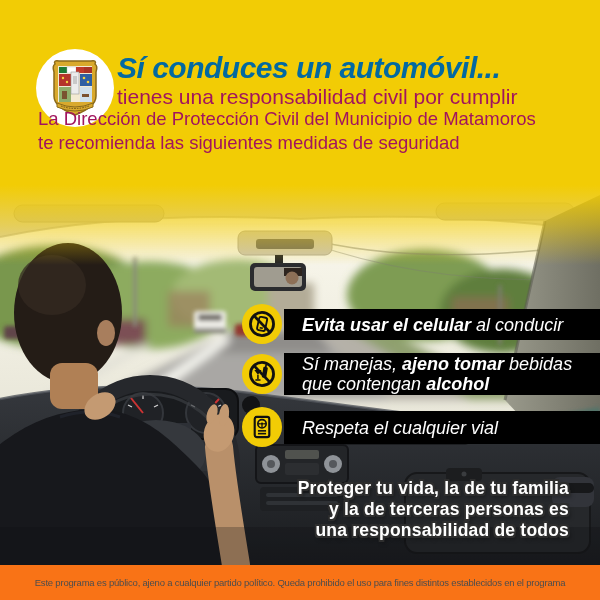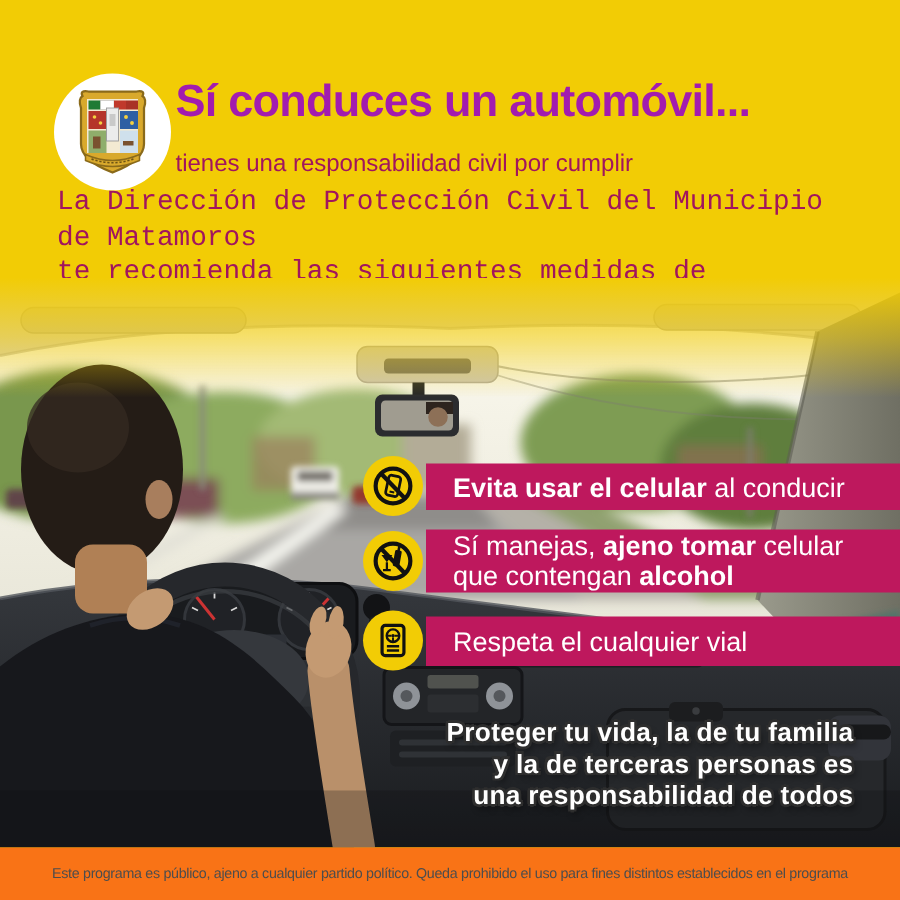--- a/index.html
+++ b/index.html
@@ -12,40 +12,40 @@
 
   
   .logo-badge {
     position:absolute; left:36px; top:49px; width:78px; height:78px;
     background:#ffffff; border-radius:50%;
     display:flex; align-items:center; justify-content:center;
   }
   .header-text { position:absolute; left:117px; top:52px; width:475px; }
   .title {
     margin:0; font-size:30px; line-height:32px; font-weight:bold;
-    letter-spacing:-0.5px; color:#a21caf;
+    letter-spacing:-0.5px; color:#0369a1;font-style:italic;
   }
   .subtitle {
-    margin-top:14px; font-size:16px; line-height:24px; font-weight:400;
+    margin-top:1px; font-size:21px; line-height:24px; font-weight:400;
     color:#A1155E;
   }
   .intro {
-    position:absolute; left:38px; top:123px; width:540px;
-    font-size:18.5px; line-height:23.5px; color:#A1155E; font-weight:400;font-family:Liberation Mono, monospace;
+    position:absolute; left:38px; top:107px; width:540px;
+    font-size:18.5px; line-height:23.5px; color:#A1155E; font-weight:400;
   }
 
   
   .photo { position:absolute; left:0; top:185px; width:600px; height:380px; }
   .photo svg { display:block; }
 
   
   .tip {
-    position:absolute; left:284px; right:0; background:#be185d;
+    position:absolute; left:284px; right:0; background:#000000;
     color:#ffffff; display:flex; flex-direction:column; justify-content:center;
-    padding-left:18px; box-sizing:border-box; font-size:18px;
+    padding-left:18px; box-sizing:border-box; font-size:18px;font-style:italic;
   }
   .tip .ln { line-height:20px; white-space:nowrap; }
   .tip b { font-weight:bold; }
   #tip-0 { top:309px; height:31px; }
   #tip-1 { top:353px; height:42px; }
   #tip-2 { top:411px; height:33px; }
 
   .tip-icon {
     position:absolute; left:242px; width:40px; height:40px; border-radius:50%;
     background:#F2CC05; display:flex; align-items:center; justify-content:center;
@@ -252,21 +252,21 @@
       <rect x="0" y="342" width="600" height="38" fill="#0C0D0E" opacity="0.25"></rect>
 
       <rect x="0" y="0" width="600" height="80" fill="url(#yfade)"></rect>
     </svg>
   </div>
 
   <div class="tip" id="tip-0">
     <div class="ln"><b>Evita usar el celular</b><span> al conducir</span></div>
   </div>
   <div class="tip" id="tip-1">
-    <div class="ln"><span>Sí manejas, </span><b>ajeno tomar</b><span> celular</span></div>
+    <div class="ln"><span>Sí manejas, </span><b>ajeno tomar</b><span> bebidas</span></div>
     <div class="ln"><span>que contengan </span><b>alcohol</b></div>
   </div>
   <div class="tip" id="tip-2">
     <div class="ln"><span>Respeta el cualquier vial</span></div>
   </div>
 
   <div class="tip-icon" id="tip-icon-0">
     <svg width="30" height="30" viewBox="0 0 28 28">
       <circle cx="14" cy="14" r="10.8" fill="none" stroke="#111111" stroke-width="2.6"></circle>
       <g transform="rotate(12 14 14)">

